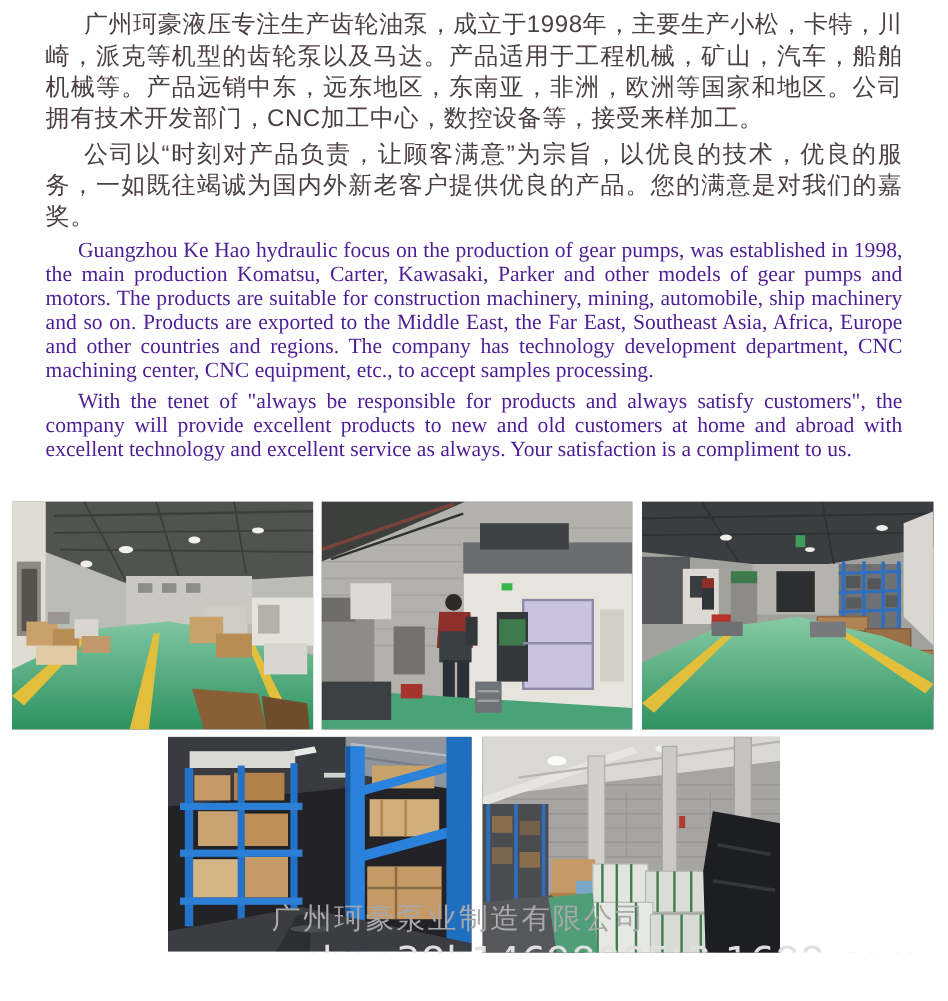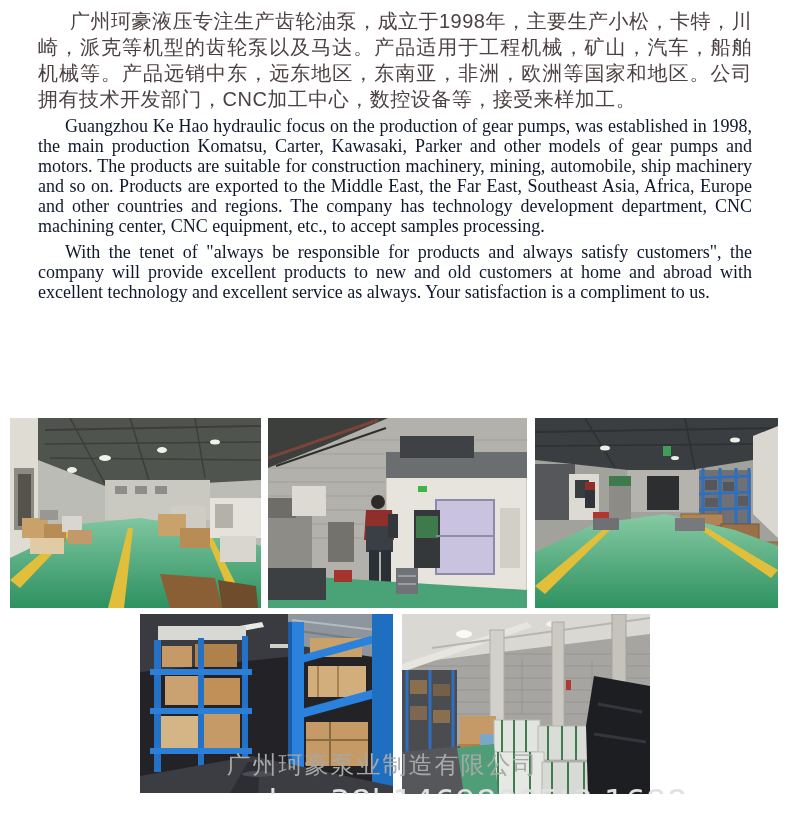--- a/index.html
+++ b/index.html
@@ -21,21 +21,21 @@
     font-size:20px;line-height:26px;
     color:#4c4142;
     text-align:justify;
     text-indent:1.6em;
     letter-spacing:0.5px;
   }
   p.en{
     margin:0 0 6px 0;
     font-family:"Liberation Serif","DejaVu Serif",serif;
     font-size:18px;line-height:20px;
-    color:#0f172a;
+    color:#4c1d95;
     text-align:justify;
     text-indent:1.5em;
   }
   figure.photo{
     position:absolute;margin:0;padding:0;
     overflow:hidden;background:#888;
   }
   figure.photo svg{display:block;width:100%;height:100%;}
   .p1{left:10px; top:418px; width:251px; height:190px;}
   .p2{left:268px;top:418px; width:259px; height:190px;}
@@ -68,20 +68,21 @@
     clip-path:polygon(0 70%,100% 0,100% 100%,0 100%);
   }
 </style>
 </head>
 <body>
 
 <div class="canvas">
 
   <div class="text-block">
     <p class="cn">广州珂豪液压专注生产齿轮油泵，成立于1998年，主要生产小松，卡特，川崎，派克等机型的齿轮泵以及马达。产品适用于工程机械，矿山，汽车，船舶机械等。产品远销中东，远东地区，东南亚，非洲，欧洲等国家和地区。公司拥有技术开发部门，CNC加工中心，数控设备等，接受来样加工。</p>
+    <p class="cn">公司以“时刻对产品负责，让顾客满意”为宗旨，以优良的技术，优良的服务，一如既往竭诚为国内外新老客户提供优良的产品。您的满意是对我们的嘉奖。</p>
     <p class="en">Guangzhou Ke Hao hydraulic focus on the production of gear pumps, was established in 1998, the main production Komatsu, Carter, Kawasaki, Parker and other models of gear pumps and motors. The products are suitable for construction machinery, mining, automobile, ship machinery and so on. Products are exported to the Middle East, the Far East, Southeast Asia, Africa, Europe and other countries and regions. The company has technology development department, CNC machining center, CNC equipment, etc., to accept samples processing.</p>
     <p class="en">With the tenet of "always be responsible for products and always satisfy customers", the company will provide excellent products to new and old customers at home and abroad with excellent technology and excellent service as always. Your satisfaction is a compliment to us.</p>
   </div>
 
   <figure class="photo p1" aria-label="factory workshop aisle with green floor, yellow lines and cardboard boxes">
     <svg viewBox="0 0 251 190" preserveAspectRatio="none" role="img">
       <rect width="251" height="190" fill="#bcbcb7"></rect>
       <g>
         <polygon points="28,0 251,0 251,62 100,70 28,42" fill="#50544f"></polygon>
         <line x1="35" y1="12" x2="251" y2="8" stroke="#3b3f3a" stroke-width="2"></line>

